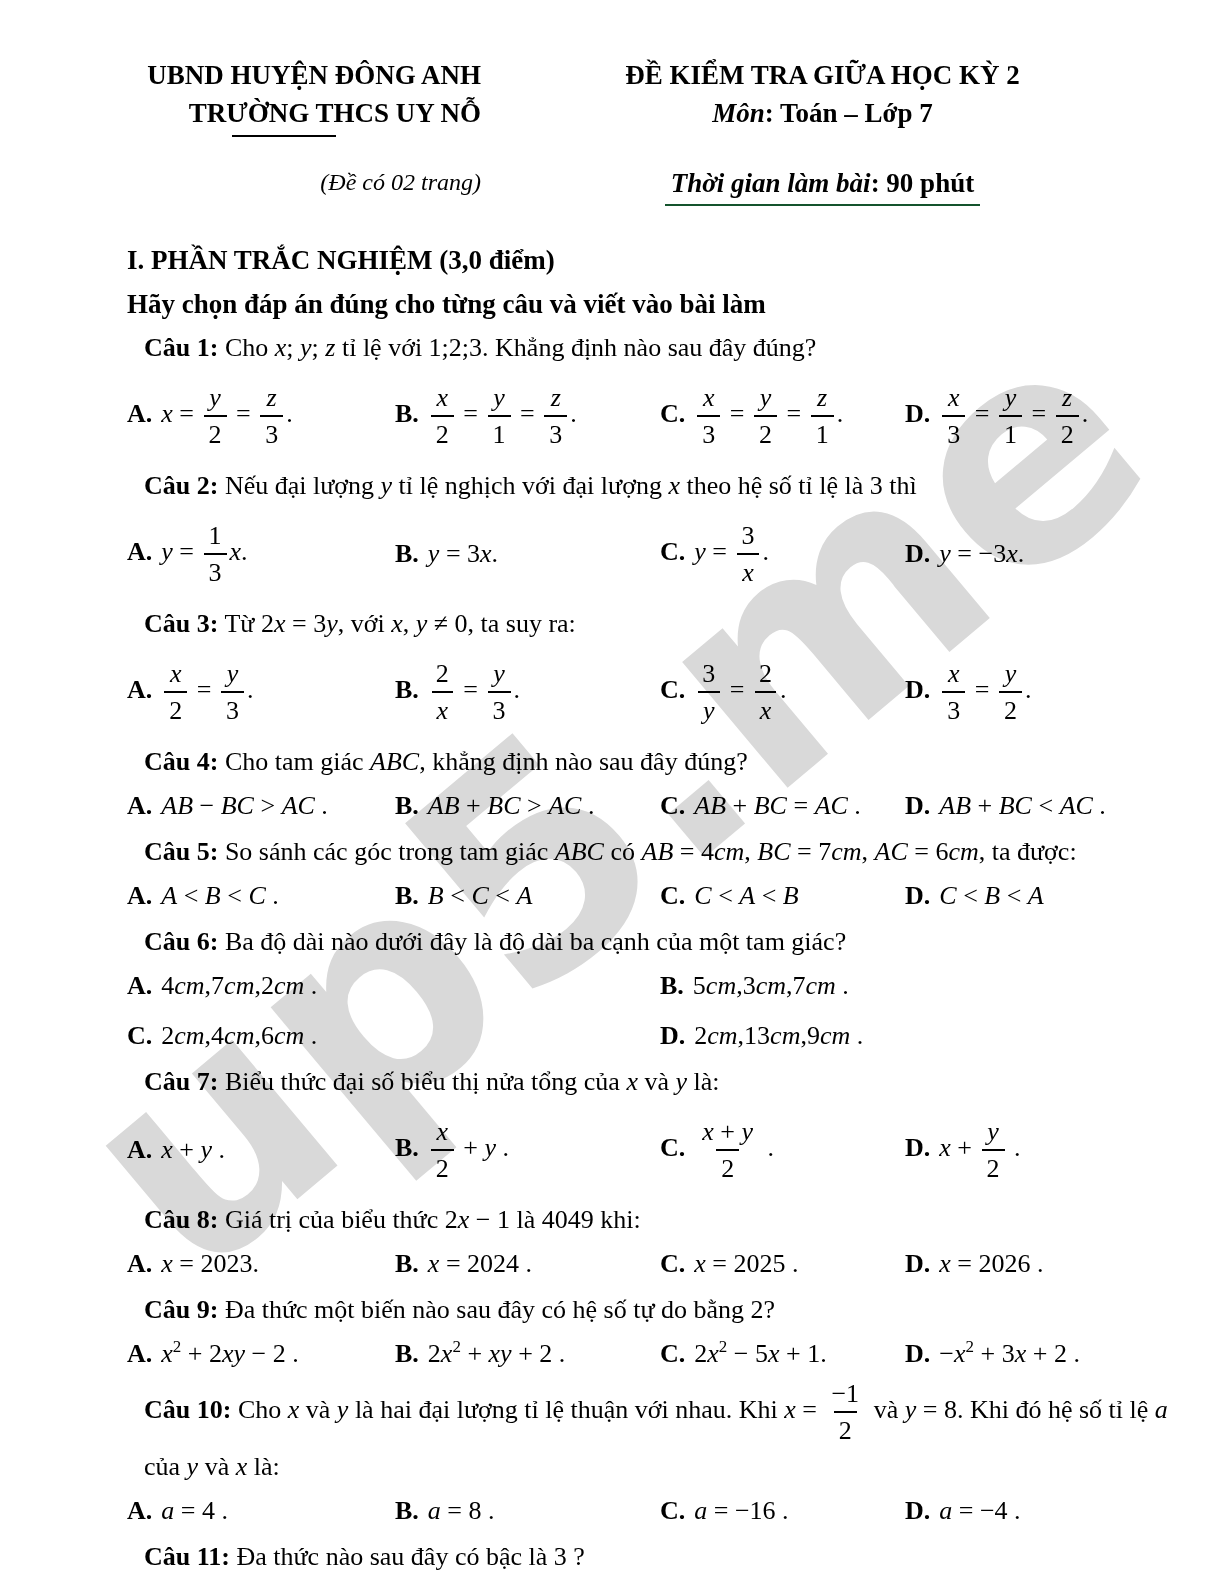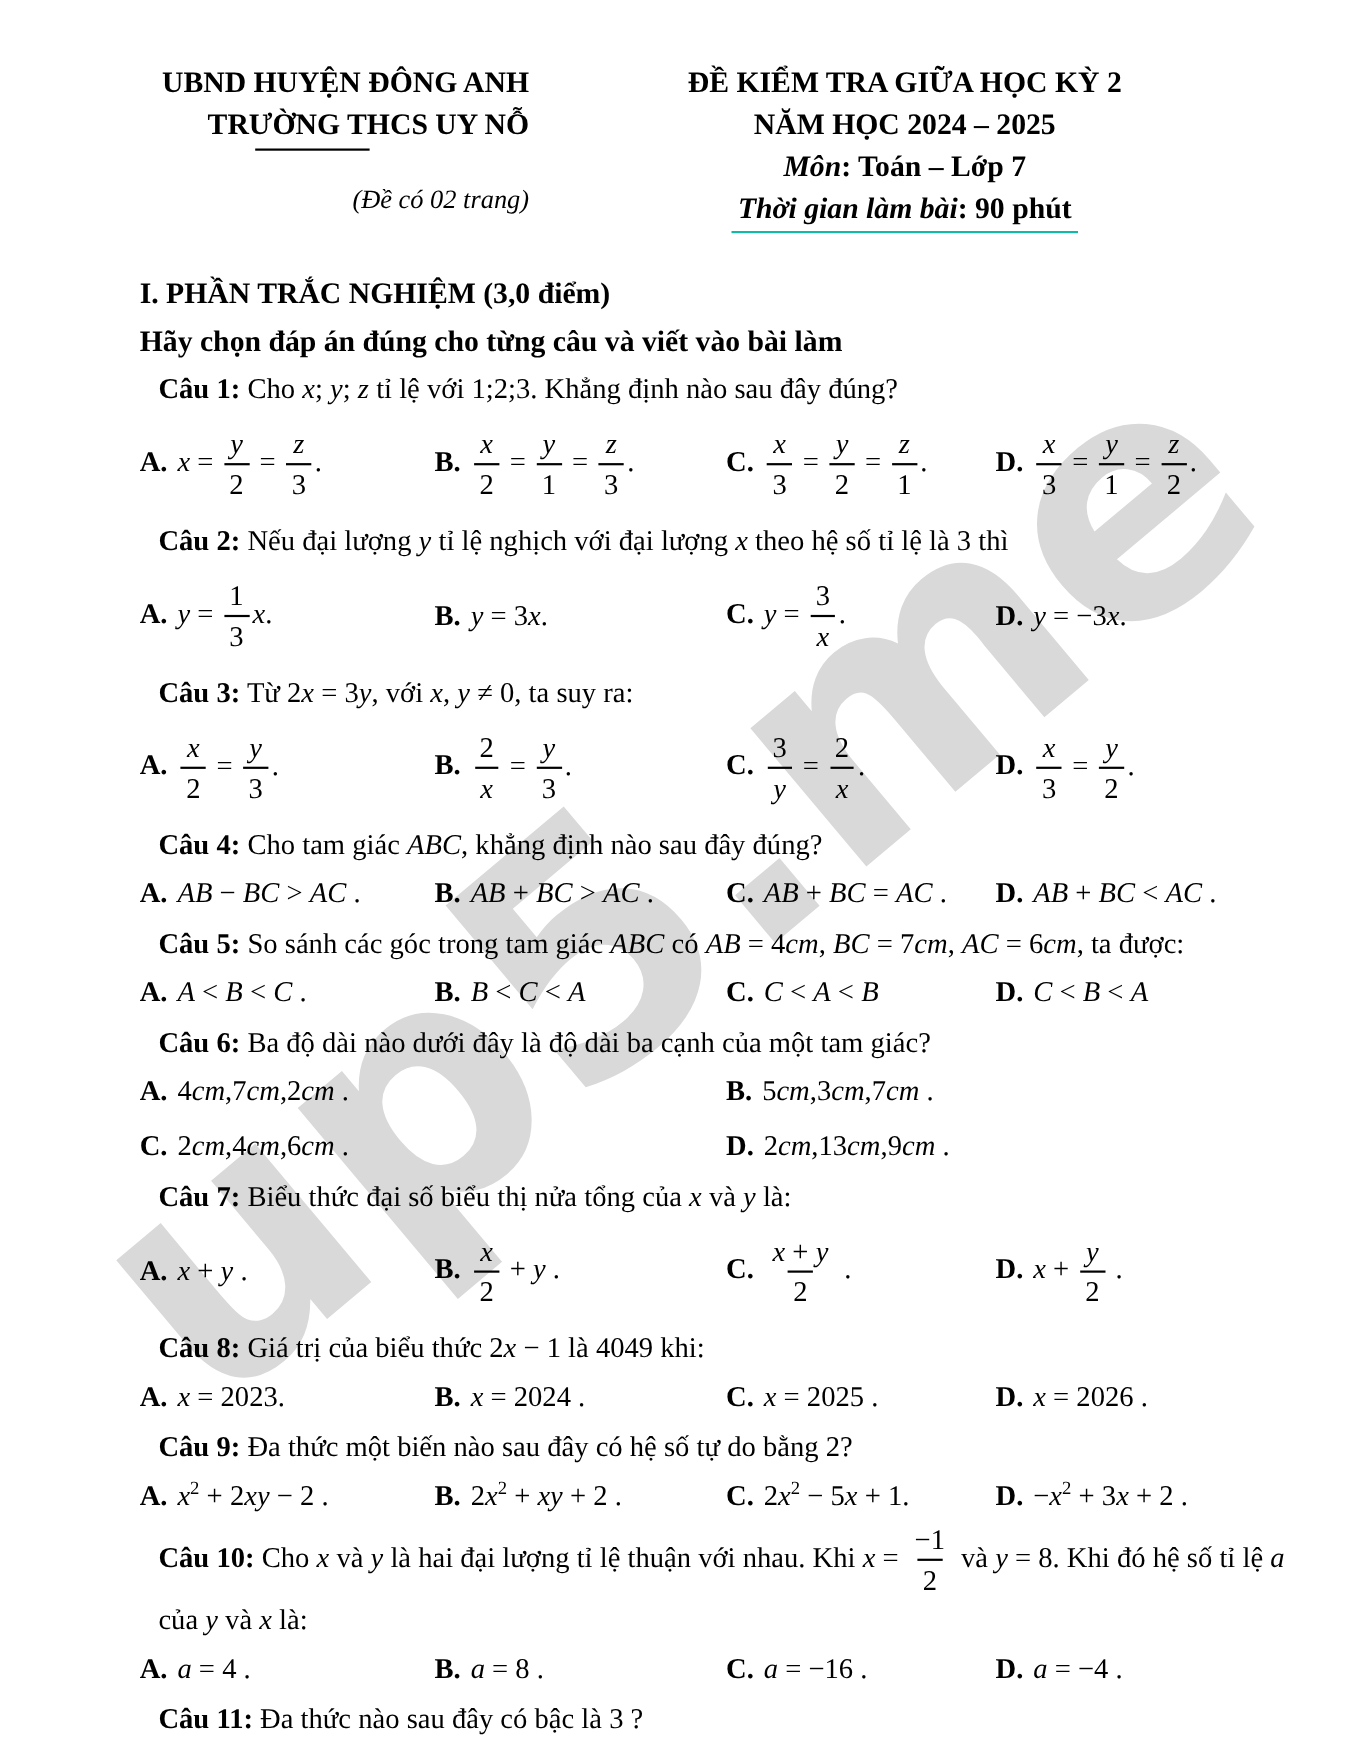--- a/index.html
+++ b/index.html
@@ -19,21 +19,21 @@
   }
   
   .layer{position:relative; z-index:1;}
   
   .hdr{display:flex; padding:56px 60px 0 86px; font-weight:bold; font-size:27px; line-height:38px;}
   .hdr-left{width:395px; text-align:right;}
   .hdr-right{flex:1; text-align:center;}
   .hdr-rule{width:104px; border-bottom:2px solid #000; margin:3px auto 0;}
   .hdr-note{margin-top:26px; font-weight:normal; font-style:italic; font-size:24px;}
   .it{font-style:italic;}
-  .time-line{display:inline-block; border-bottom:2px solid #14b8a6; padding:0 6px 2px;}
+  .time-line{display:inline-block; border-bottom:2px solid #14532d; padding:0 6px 2px;margin-top:32px;}
   
   .content{padding:34px 52px 0 127px; font-size:26px;}
   .sec-title{font-weight:bold; font-size:27px; margin:0 0 4px 0; line-height:40px;}
   .sec-sub{font-weight:bold; font-size:27px; margin:0 0 2px 0; line-height:40px;}
   .question{margin:0;}
   .stem{margin:3px 0 3px 17px; line-height:41px;}
   .qlabel{font-weight:bold;}
   .opts{display:grid; margin:0 0 4px 0;}
   .opts.g4{grid-template-columns:268px 265px 245px 1fr;}
   .opts.g2{grid-template-columns:533px 1fr; row-gap:8px;}
@@ -57,21 +57,20 @@
   <div class="layer">
     <header class="hdr">
       <div class="hdr-left">
         <div>UBND HUYỆN ĐÔNG ANH</div>
         <div>TRƯỜNG THCS UY NỖ</div>
         <div class="hdr-rule"></div>
         <div class="hdr-note">(Đề có 02 trang)</div>
       </div>
       <div class="hdr-right">
         <div>ĐỀ KIỂM TRA GIỮA HỌC KỲ 2</div>
-        <div>NĂM HỌC 2024 – 2025</div>
         <div><span class="it">Môn</span><span>: Toán – Lớp 7</span></div>
         <div><span class="time-line"><span class="it">Thời gian làm bài</span><span>: 90 phút</span></span></div>
       </div>
     </header>
 
     <main class="content">
       <div class="sec-title">I. PHẦN TRẮC NGHIỆM (3,0 điểm)</div>
       <div class="sec-sub">Hãy chọn đáp án đúng cho từng câu và viết vào bài làm</div>
       <div id="questions">
           <div class="question">

